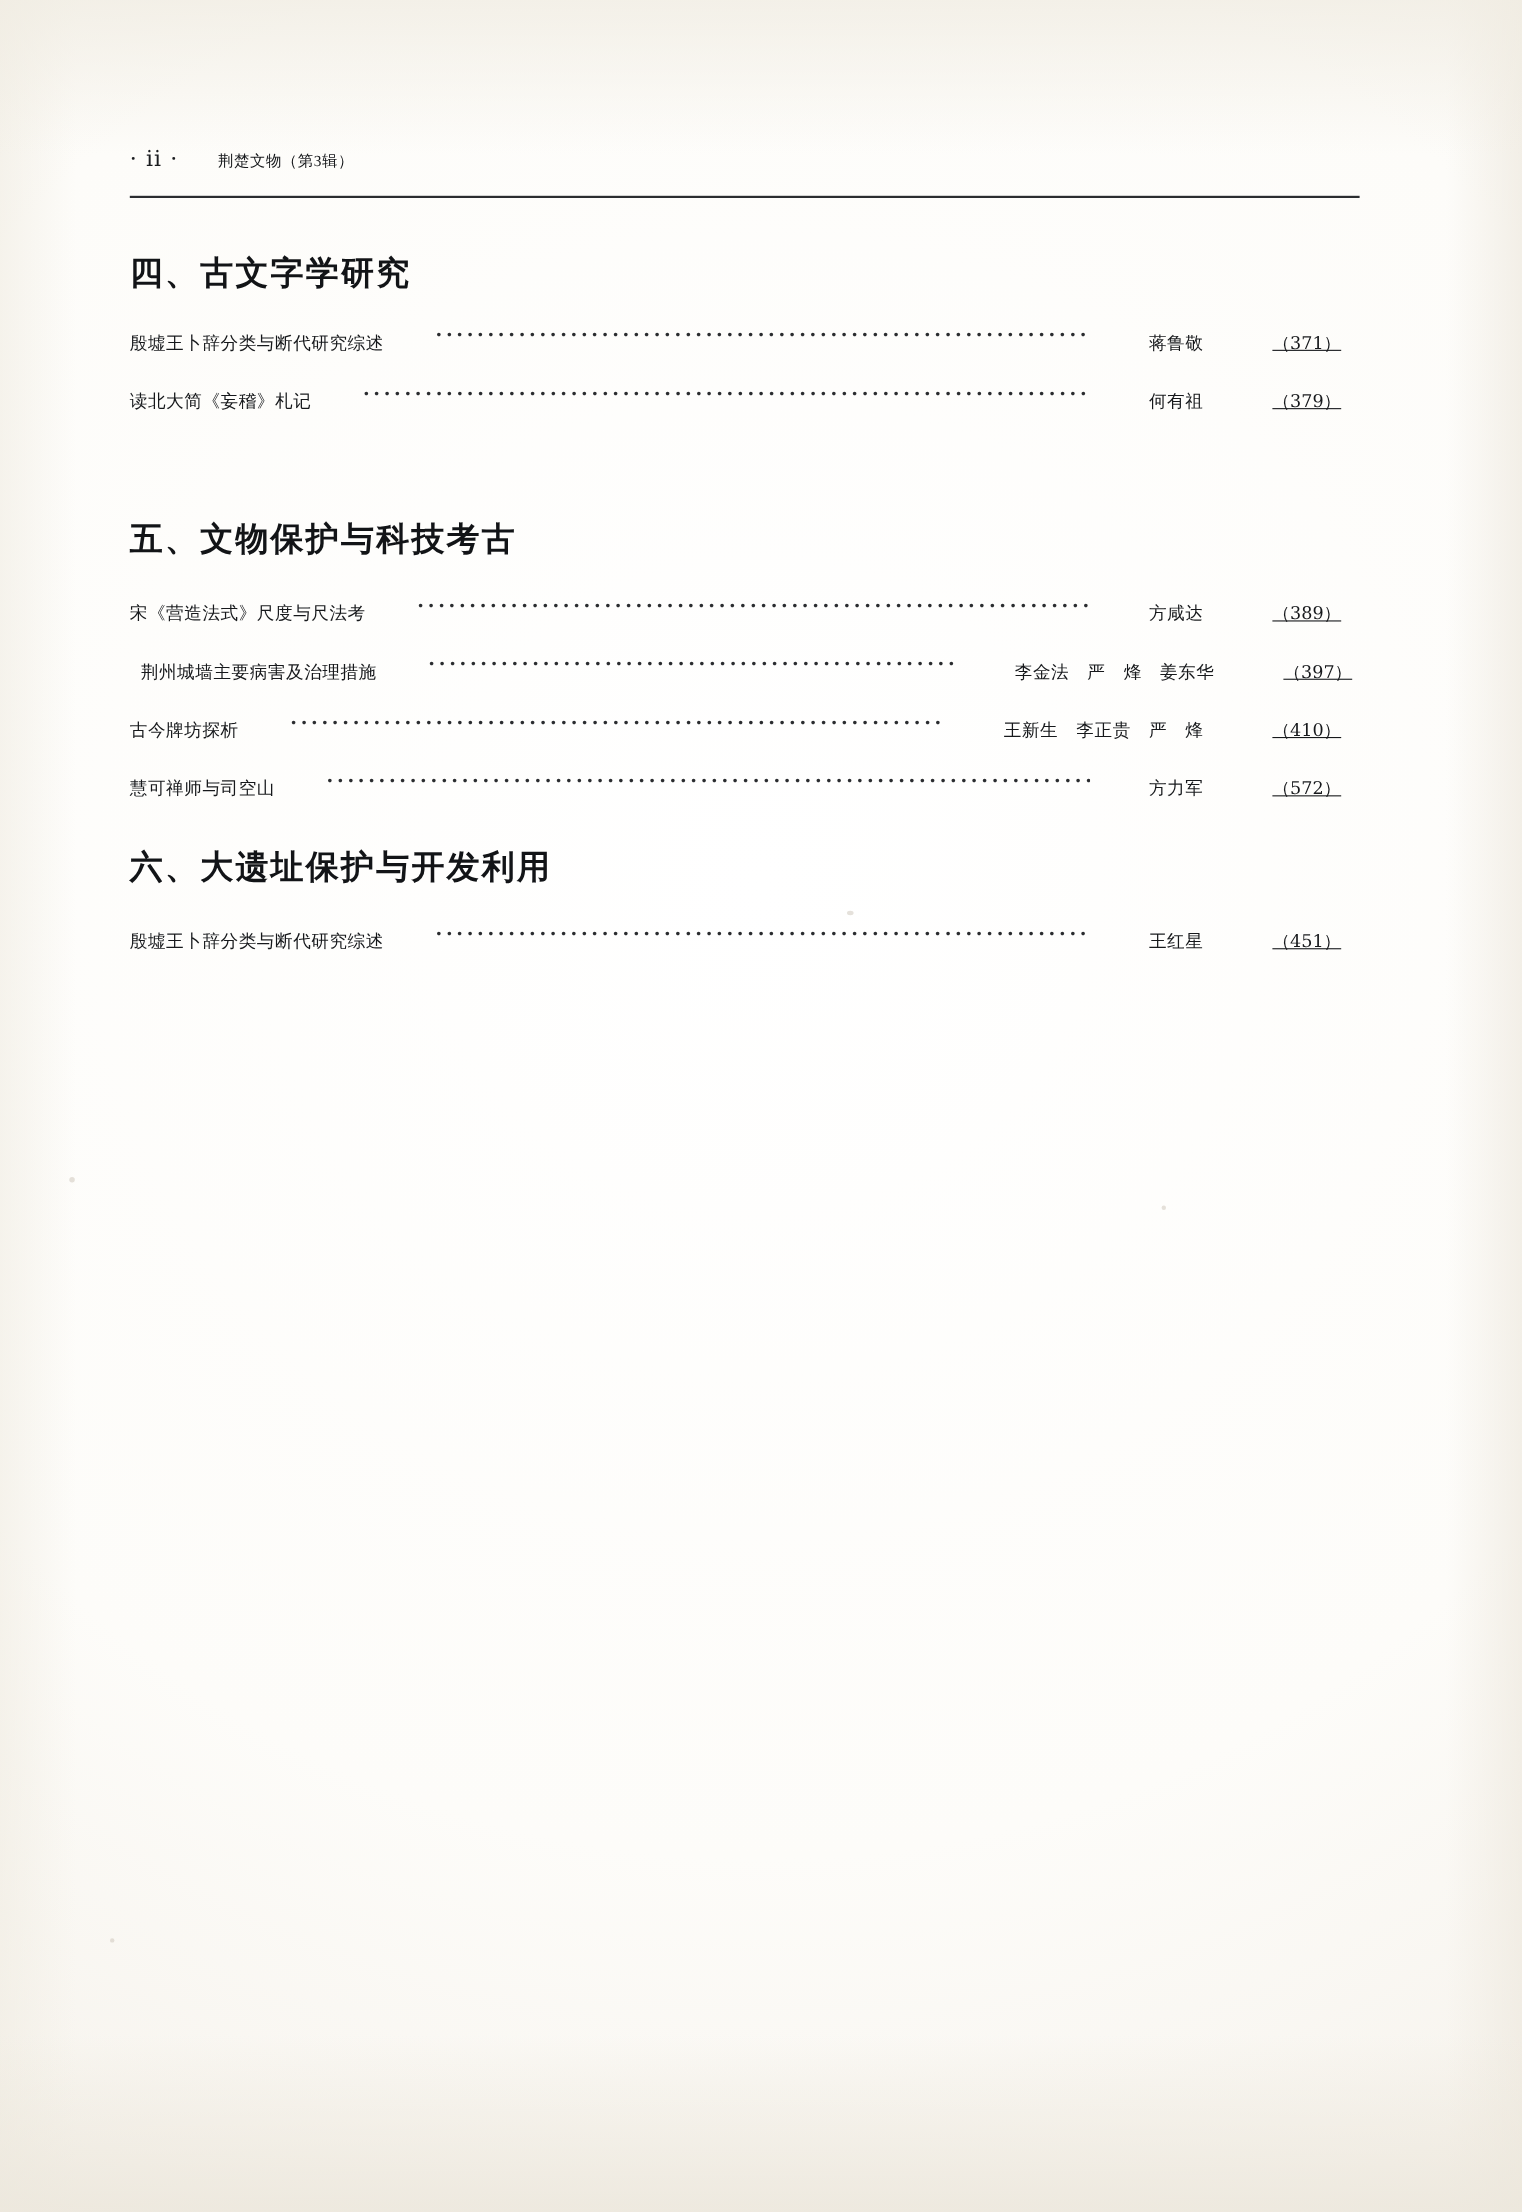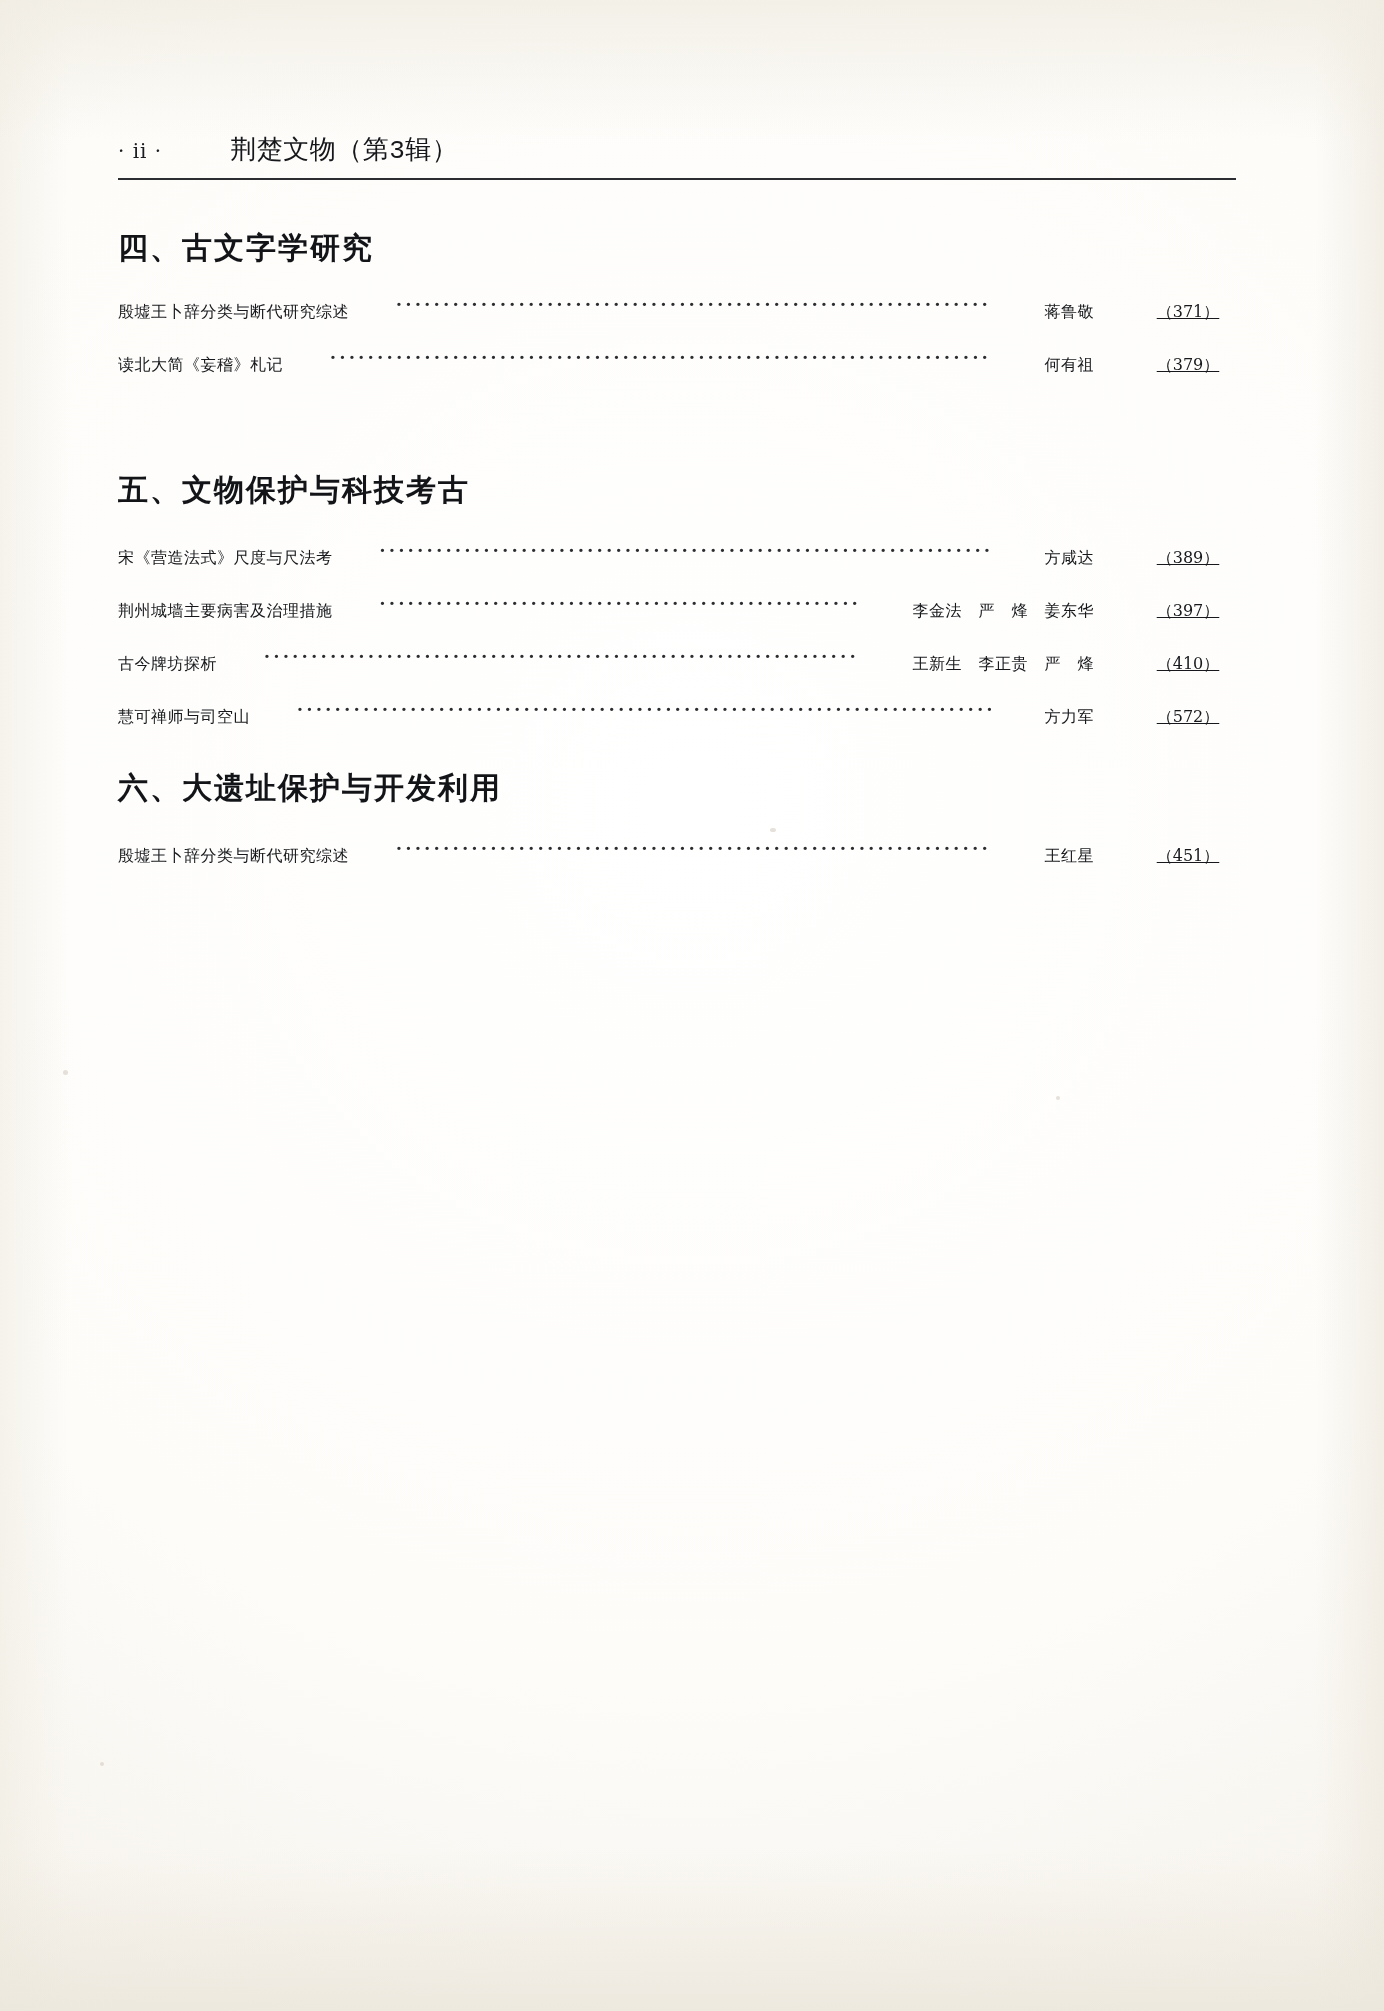--- a/index.html
+++ b/index.html
@@ -54,23 +54,23 @@
     align-items: baseline;
     color: #15171a;
   }
   .folio {
     font-size: 20px;
     letter-spacing: 1px;
     color: #1a1c1f;
     white-space: nowrap;
   }
   .head-title {
-    margin-left: 68px;
-    font-size: 26px;
-    font-family: Liberation Mono, monospace;
+    margin-left: 36px;
+    font-size: 14px;
+    font-family: Liberation Serif, serif;
     letter-spacing: 0.5px;
     color: #15171a;
     white-space: nowrap;
   }
   .head-rule {
     position: absolute;
     left: 118px;
     top: 178px;
     width: 1118px;
     height: 2px;
@@ -176,21 +176,21 @@
 
     <div class="section-heading" style="top: 470px;">五、文物保护与科技考古</div>
 
     <div class="toc-entry" style="top: 538px;">
       <span class="toc-title">宋《营造法式》尺度与尺法考</span>
       <span class="toc-leader"></span>
       <span class="toc-authors">方咸达</span>
       <span class="toc-page">（389）</span>
     </div>
 
-    <div class="toc-entry" style="top: 591px;">
+    <div class="toc-entry" style="top: 591px; margin-left: 10px;">
       <span class="toc-title">荆州城墙主要病害及治理措施</span>
       <span class="toc-leader"></span>
       <span class="toc-authors">李金法　严　烽　姜东华</span>
       <span class="toc-page">（397）</span>
     </div>
 
     <div class="toc-entry" style="top: 644px;">
       <span class="toc-title">古今牌坊探析</span>
       <span class="toc-leader"></span>
       <span class="toc-authors">王新生　李正贵　严　烽</span>

